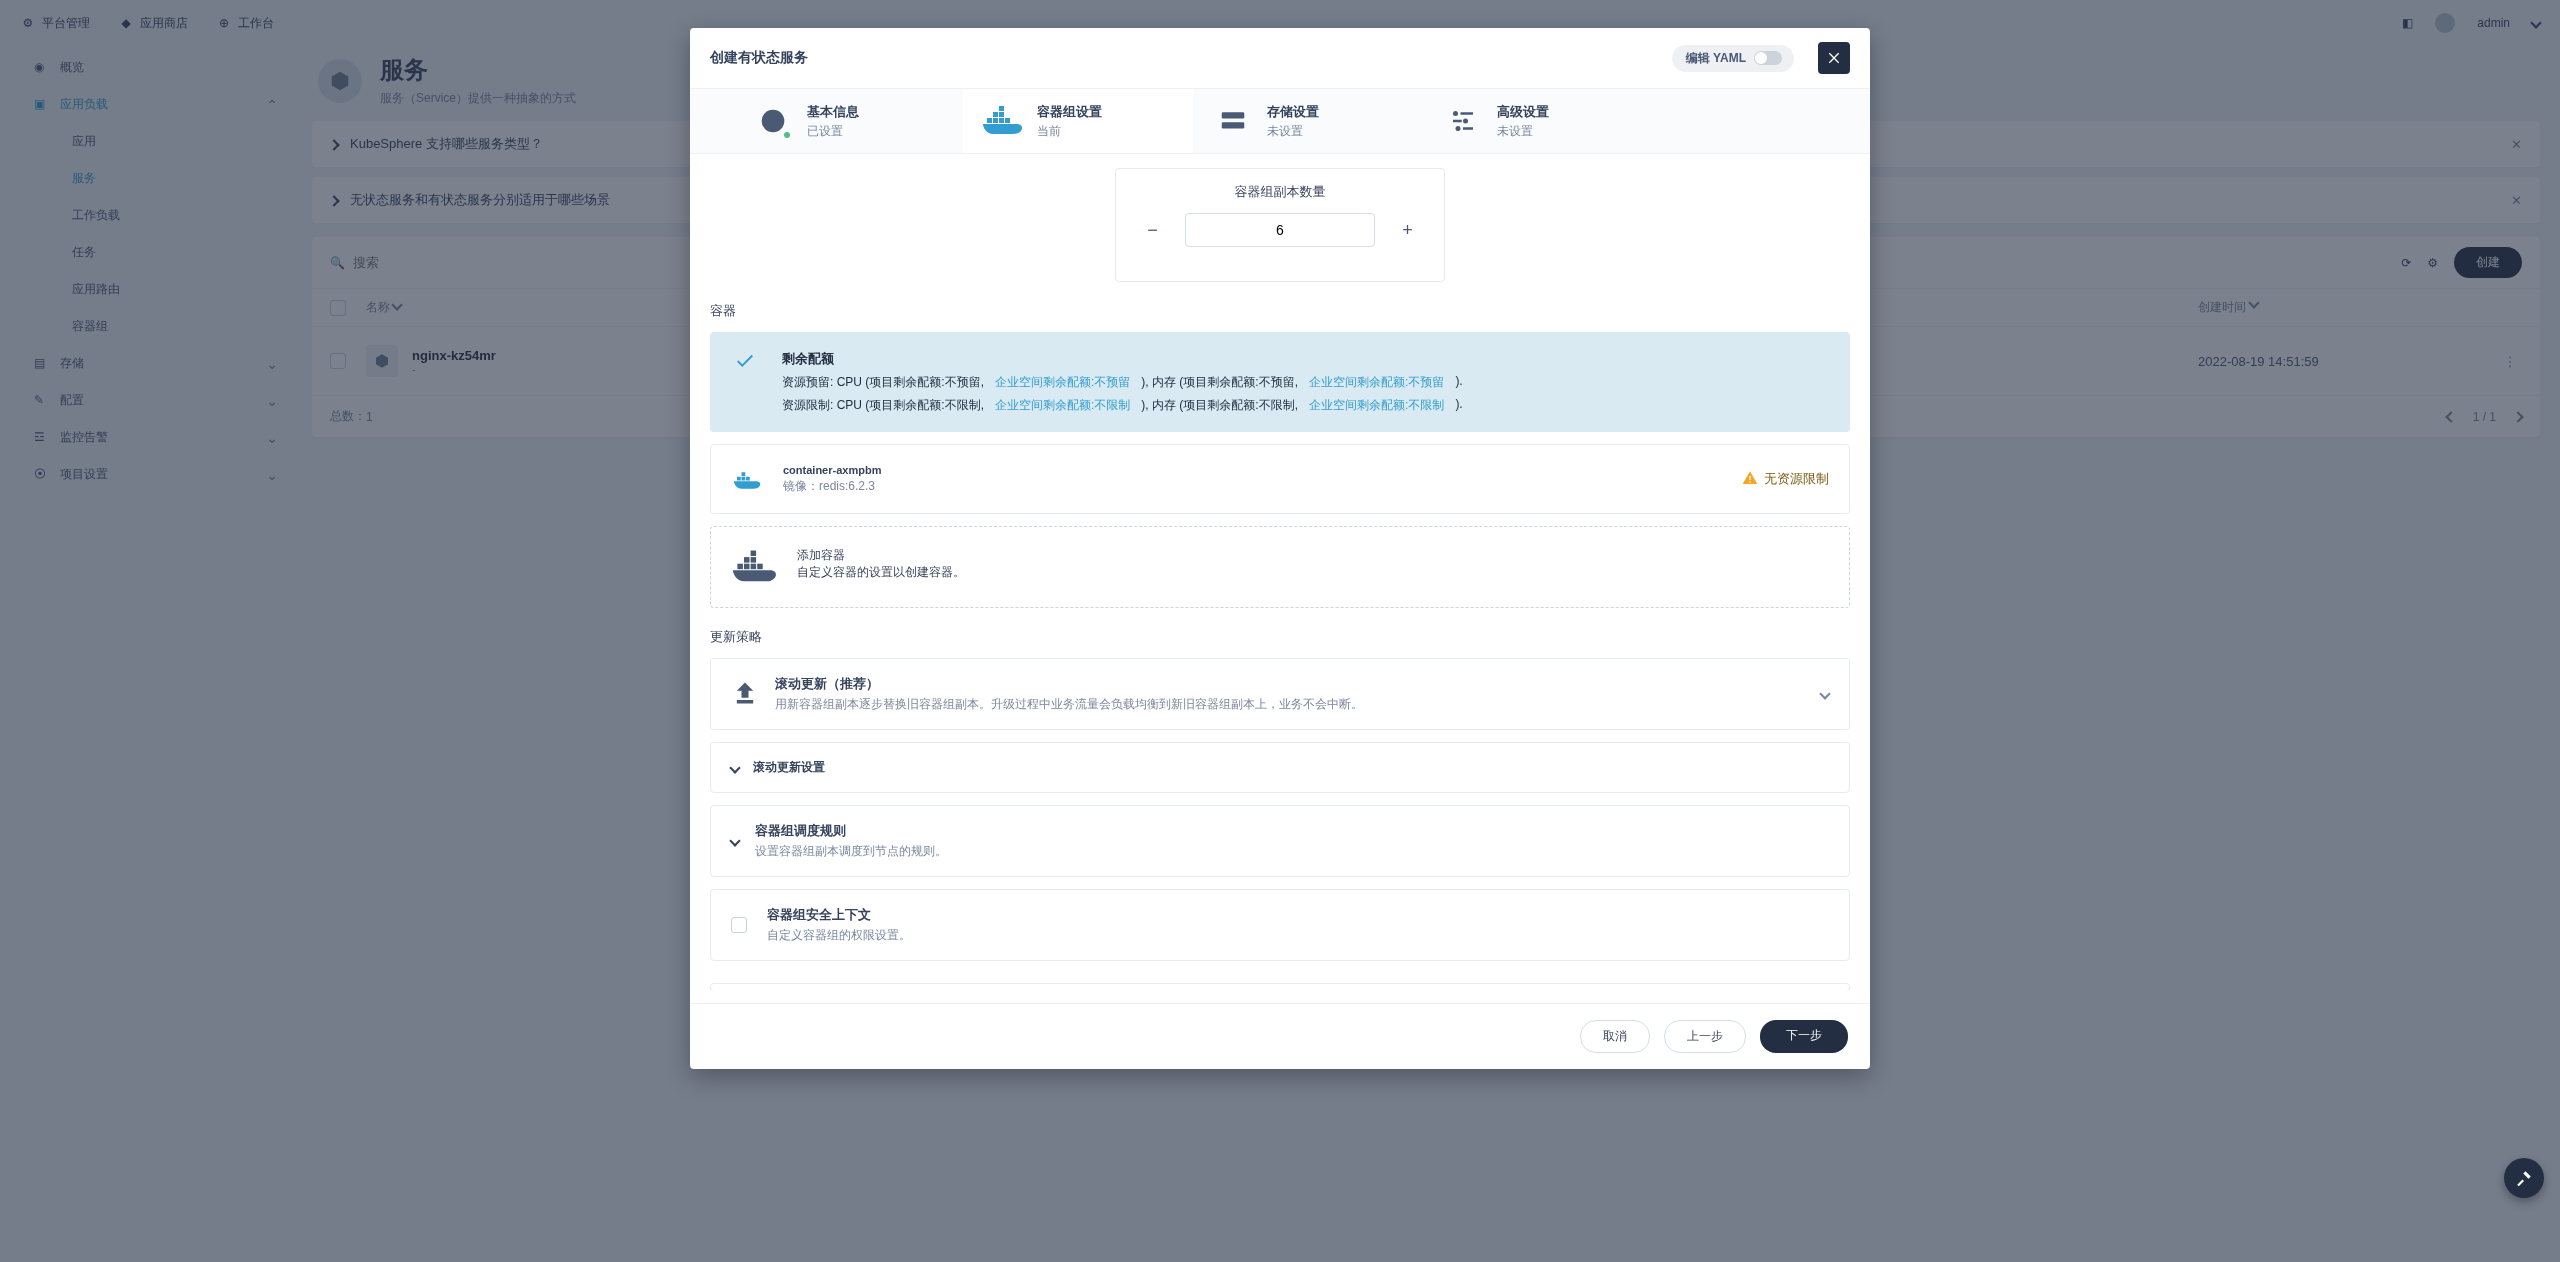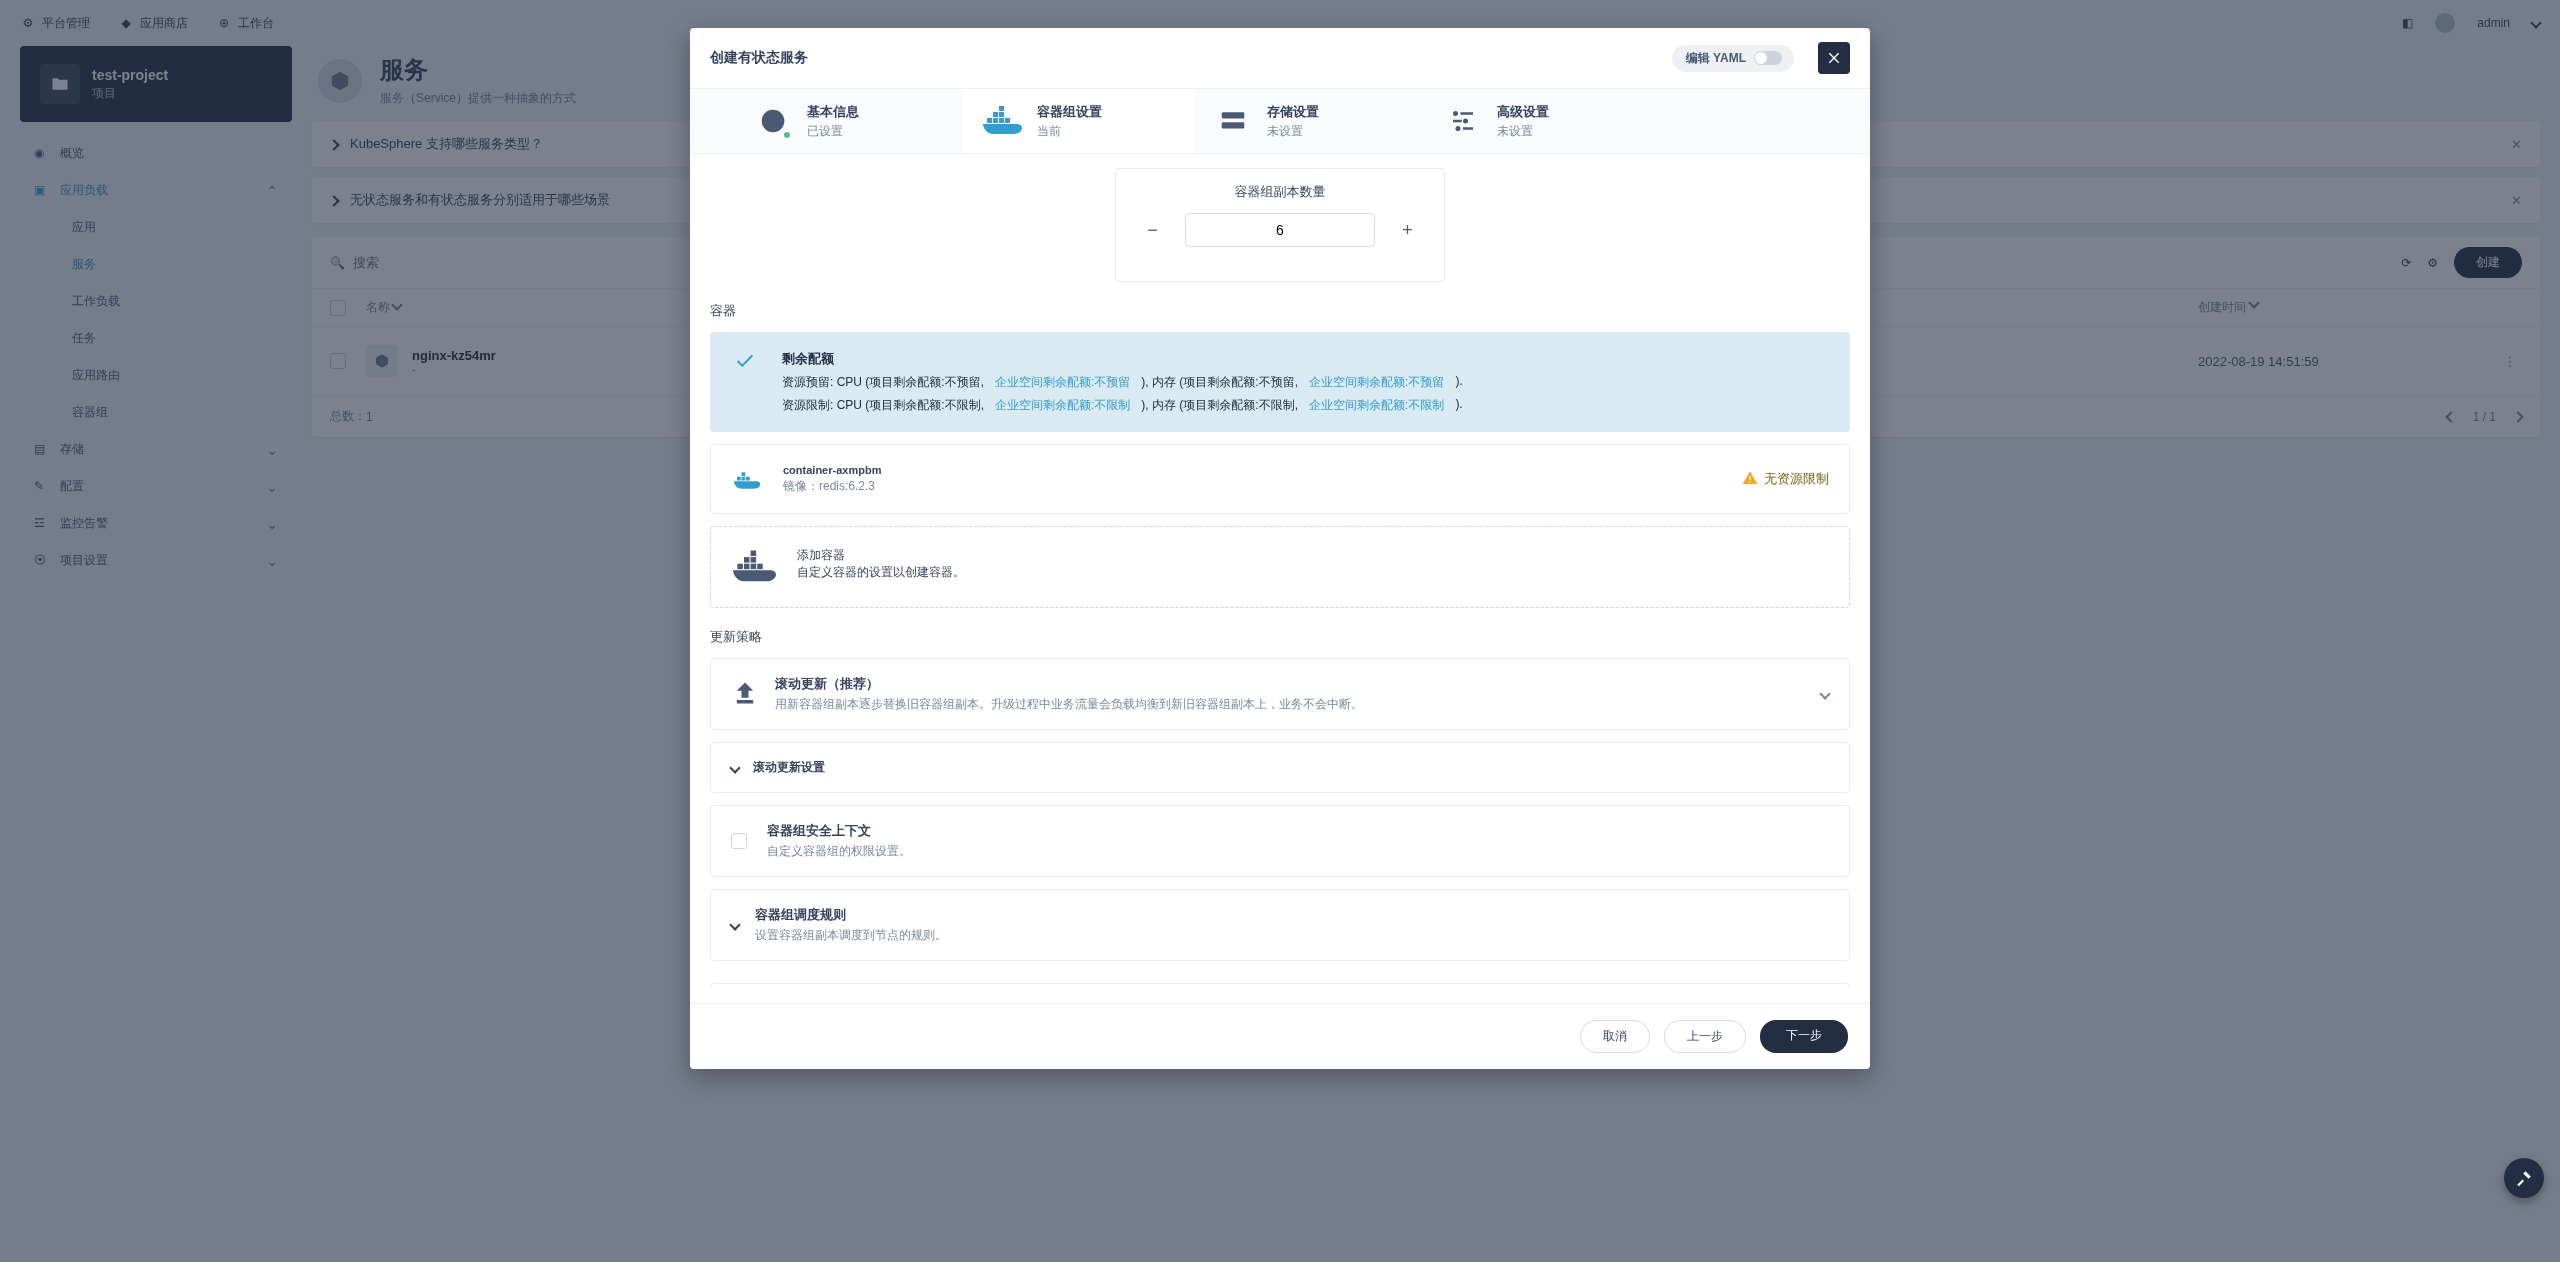--- a/index.html
+++ b/index.html
@@ -146,31 +146,20 @@
     <div class="right">
       <span>◧</span>
       <span class="avatar"></span>
       <span>admin</span>
       <span><span class="chev-s"></span></span>
     </div>
   </div>
 
   <div class="shell-body">
     <div class="sidebar">
-      <div class="proj-card">
-        <div class="proj-ico">
-          <svg width="20" height="20" viewBox="0 0 24 24" fill="#fff">
-              <path d="M3 5h6l2 2h10v12H3z"></path>
-            </svg>
-        </div>
-        <div>
-          <div class="t1">test-project</div>
-          <div class="t2">项目</div>
-        </div>
-      </div>
       <div class="nav">
         <div class="nav-item top">
           <span class="nico">◉</span>
           <span>概览</span>
         </div>
         <div class="nav-item top active">
           <span class="nico">▣</span>
           <span>应用负载</span>
           <span class="chev">⌃</span>
         </div>
@@ -471,32 +460,32 @@
         </div>
         <span class="chevr"><span class="chev-s"></span></span>
       </div>
 
       <div class="collapse-row">
         <span><span class="chev-s"></span></span>
         <span>滚动更新设置</span>
       </div>
 
       <div class="list-row">
+        <span><span class="chev-s"></span></span>
+        <div>
+          <div class="lt1">容器组调度规则</div>
+          <div class="lt2">设置容器组副本调度到节点的规则。</div>
+        </div>
+      </div>
+
+      <div class="list-row">
         <span class="chkb"></span>
         <div>
           <div class="lt1">容器组安全上下文</div>
           <div class="lt2">自定义容器组的权限设置。</div>
-        </div>
-      </div>
-
-      <div class="list-row">
-        <span><span class="chev-s"></span></span>
-        <div>
-          <div class="lt1">容器组调度规则</div>
-          <div class="lt2">设置容器组副本调度到节点的规则。</div>
         </div>
       </div>
 
       <div style="height:10px"></div>
       <div class="list-row" style="height:8px;padding:0;border-bottom:none"></div>
     </div>
 
     <div class="m-foot">
       <span class="btn-o">取消</span>
       <span class="btn-o">上一步</span>

